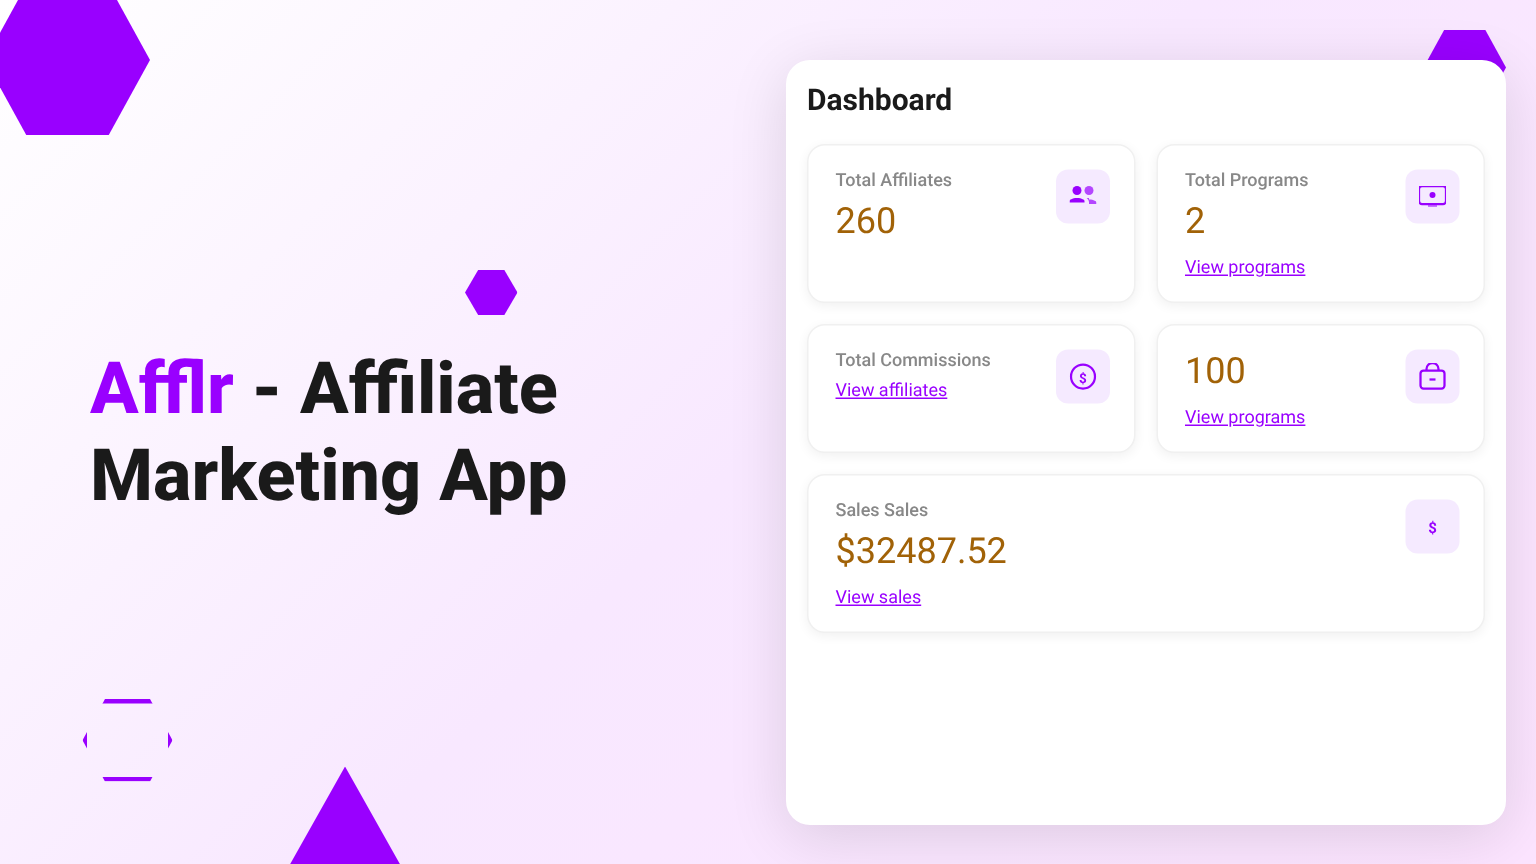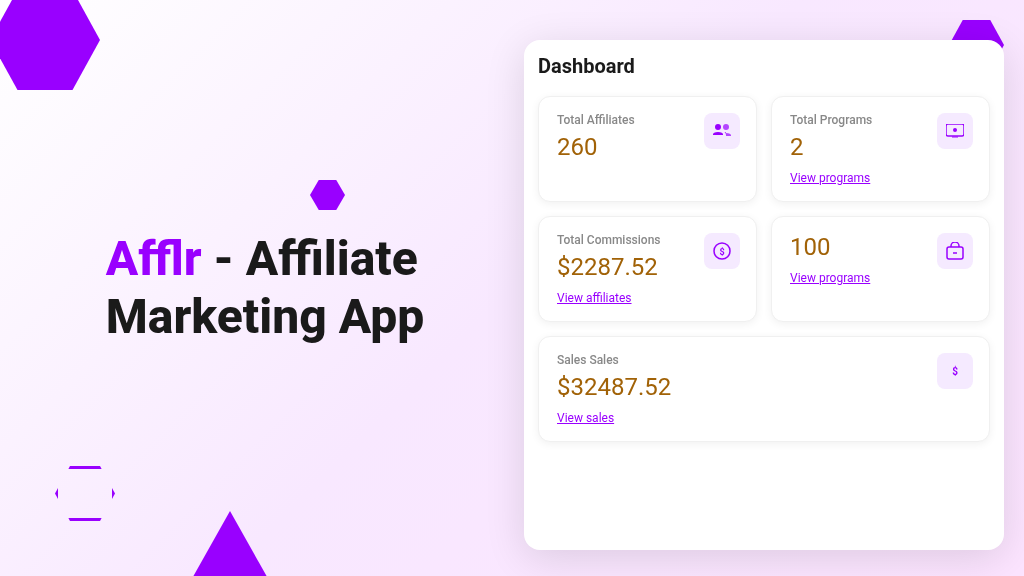--- a/index.html
+++ b/index.html
@@ -62,21 +62,21 @@
 
     
     .left-panel {
       position: absolute;
       left: 0;
       top: 0;
       width: 530px;
       height: 576px;
       display: flex;
       align-items: center;
-      justify-content: center;
+      justify-content: flex-start;
       padding: 40px 60px;
     }
     .hero-title {
       font-size: 48px;
       font-weight: 800;
       line-height: 1.2;
       color: #1a1a1a;
     }
     .hero-title .brand {
       color: #9900ff;
@@ -192,21 +192,20 @@
         <svg width="18" height="14" viewBox="0 0 18 14" fill="none">
           <rect x="0" y="0" width="18" height="12" rx="2" stroke="#9900ff" stroke-width="1.5" fill="none"></rect>
           <circle cx="9" cy="6" r="2" fill="#9900ff"></circle>
           <rect x="6" y="12" width="6" height="2" fill="#9900ff" opacity="0.5"></rect>
         </svg>
       </div>
     </div>
 
     <div class="stat-card">
       <div class="stat-label">Total Commissions</div>
-      <div class="stat-value">$2287.52</div>
       <div class="stat-link">View affiliates</div>
       <div class="stat-icon">
         <svg width="18" height="18" viewBox="0 0 18 18" fill="none">
           <circle cx="9" cy="9" r="8" stroke="#9900ff" stroke-width="1.5" fill="none"></circle>
           <text x="9" y="13" text-anchor="middle" font-size="9" fill="#9900ff" font-weight="bold">$</text>
         </svg>
       </div>
     </div>
 
     <div class="stat-card">

